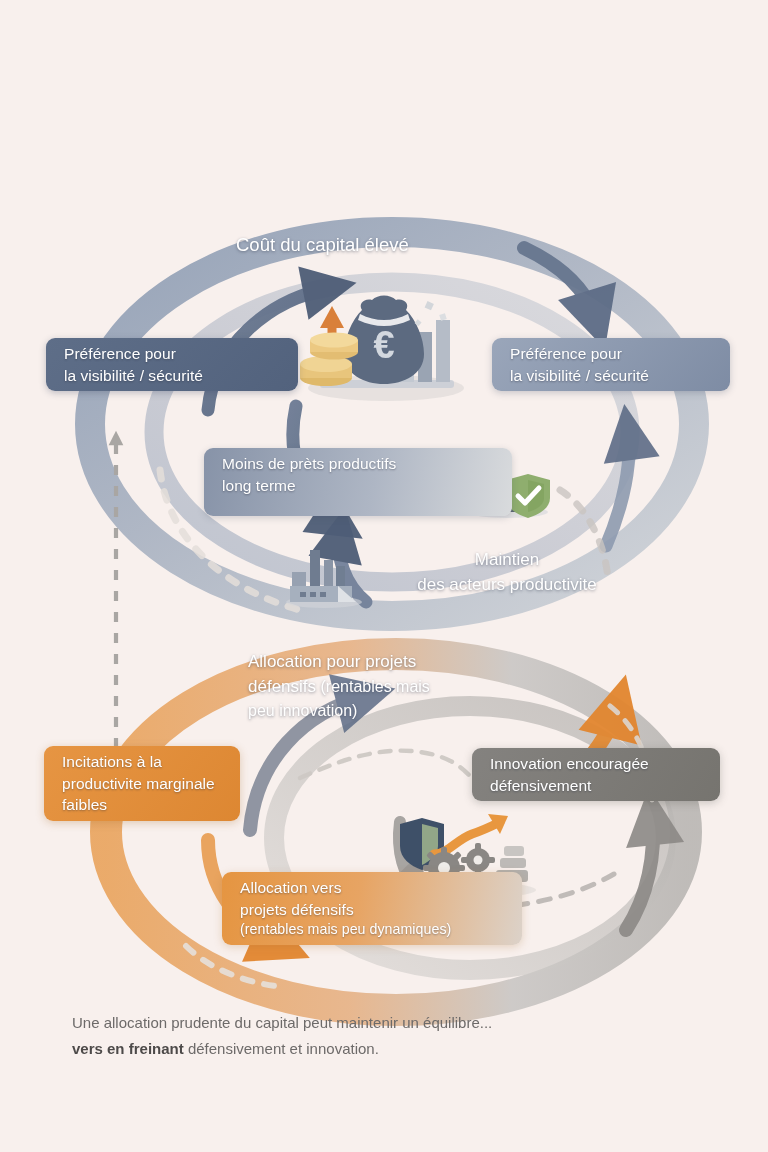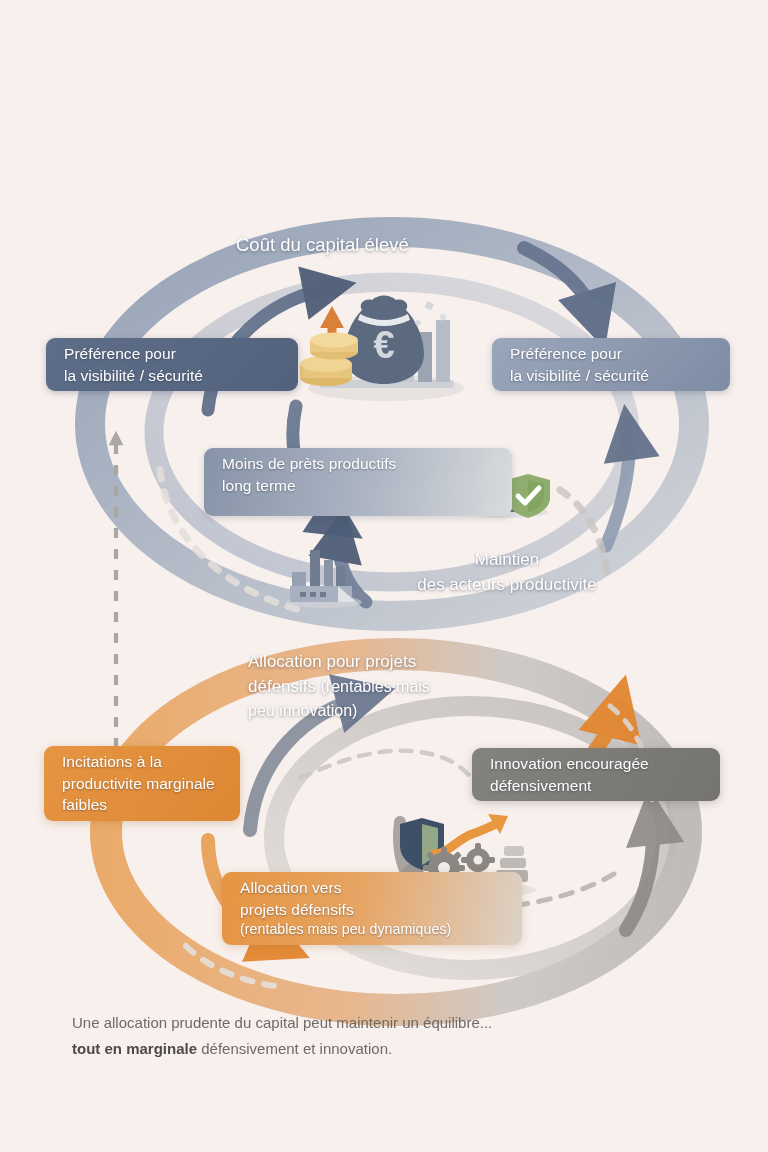--- a/index.html
+++ b/index.html
@@ -316,17 +316,17 @@
 
   <div class="box" id="box-alloc-bottom">
     <span>Allocation vers</span><br>
     <span>projets défensifs</span>
     <span class="small">(rentables mais peu dynamiques)</span>
   </div>
 
   <div id="footer">
     <div>Une allocation prudente du capital peut maintenir un équilibre...</div>
     <div>
-      <b>tout en marginale</b><span> défensivement et innovation.</span>
+      <b>vers en freinant</b><span> défensivement et innovation.</span>
     </div>
   </div>
 
 </div>
 
 </body></html>

